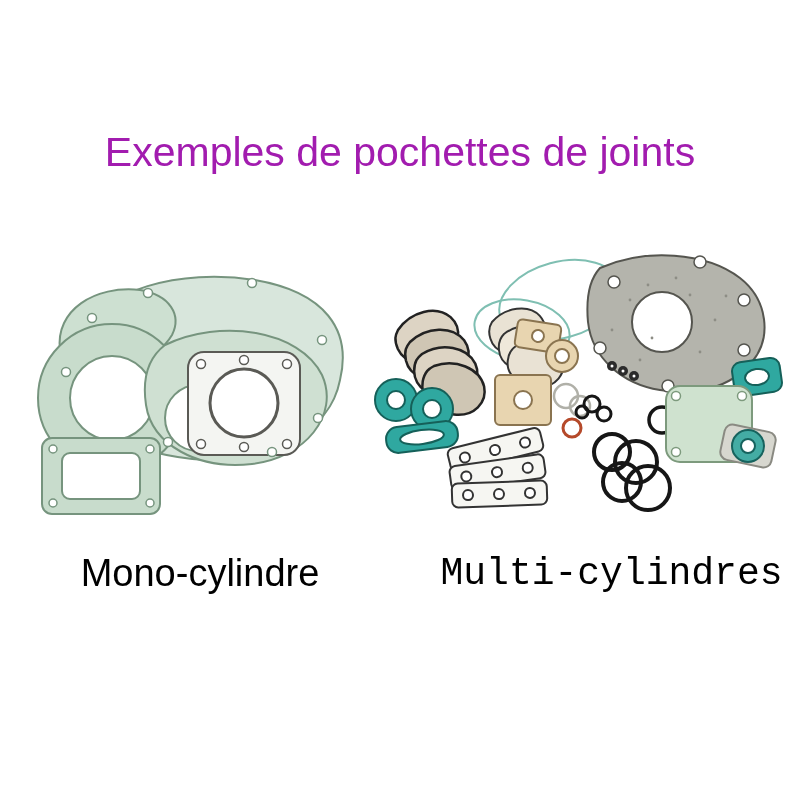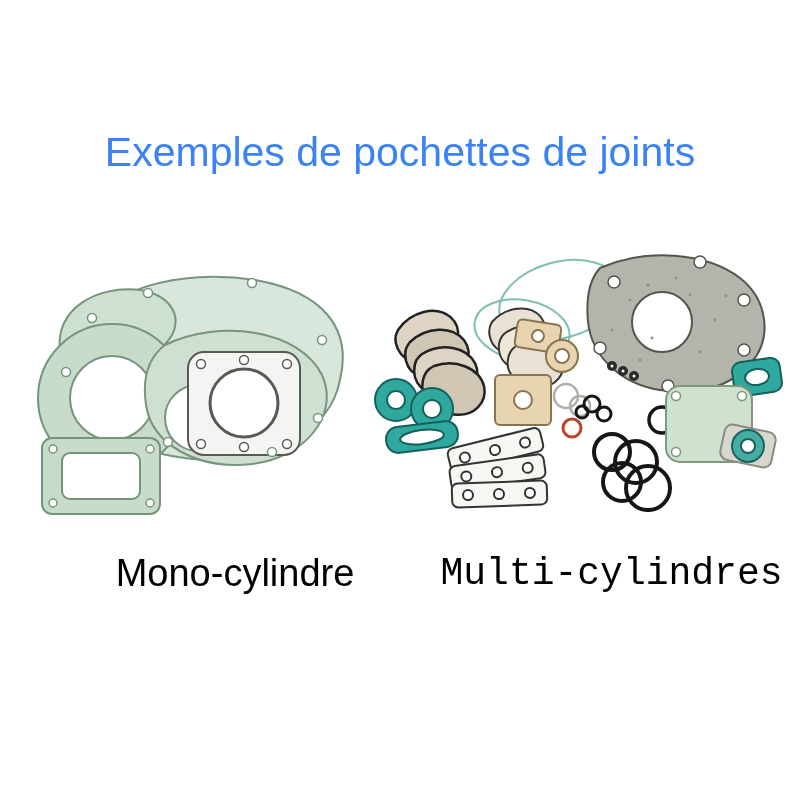--- a/index.html
+++ b/index.html
@@ -1,22 +1,22 @@
 <!DOCTYPE html>
 <html><head>
 <meta charset="utf-8">
 <style>
   html,body{margin:0;padding:0;background:#ffffff;}
   .canvas{position:relative;width:800px;height:800px;background:#ffffff;overflow:hidden;
           font-family:"Liberation Sans",sans-serif;color:#000;}
   .title{position:absolute;top:128px;left:0;width:100%;text-align:center;
-         font-size:41px;line-height:1.18;color:#3b82f6;}
+         font-size:41px;line-height:1.18;color:#a21caf;}
   .art{position:absolute;left:0;top:0;}
   .label{position:absolute;top:552px;font-size:38px;color:#000;text-align:center;}
-  .label-left{left:0;width:400px;margin-left:35px;}
+  .label-left{left:0;width:400px;}
   .label-right{left:409px;width:405px;font-family:Liberation Mono, monospace;}
 </style>
 </head>
 <body>
 
 <div class="canvas">
 
   <div class="title">
     <div>Exemples de pochettes de joints</div>
   </div>

